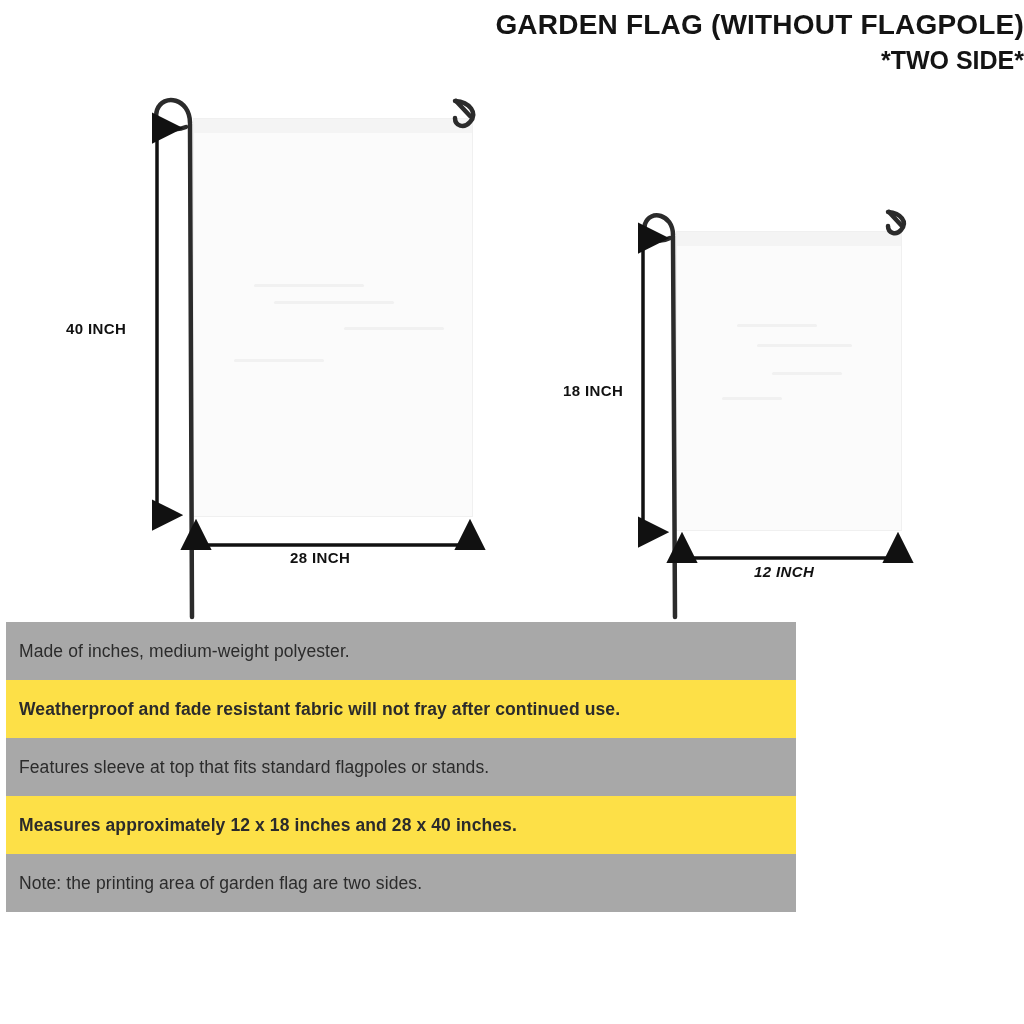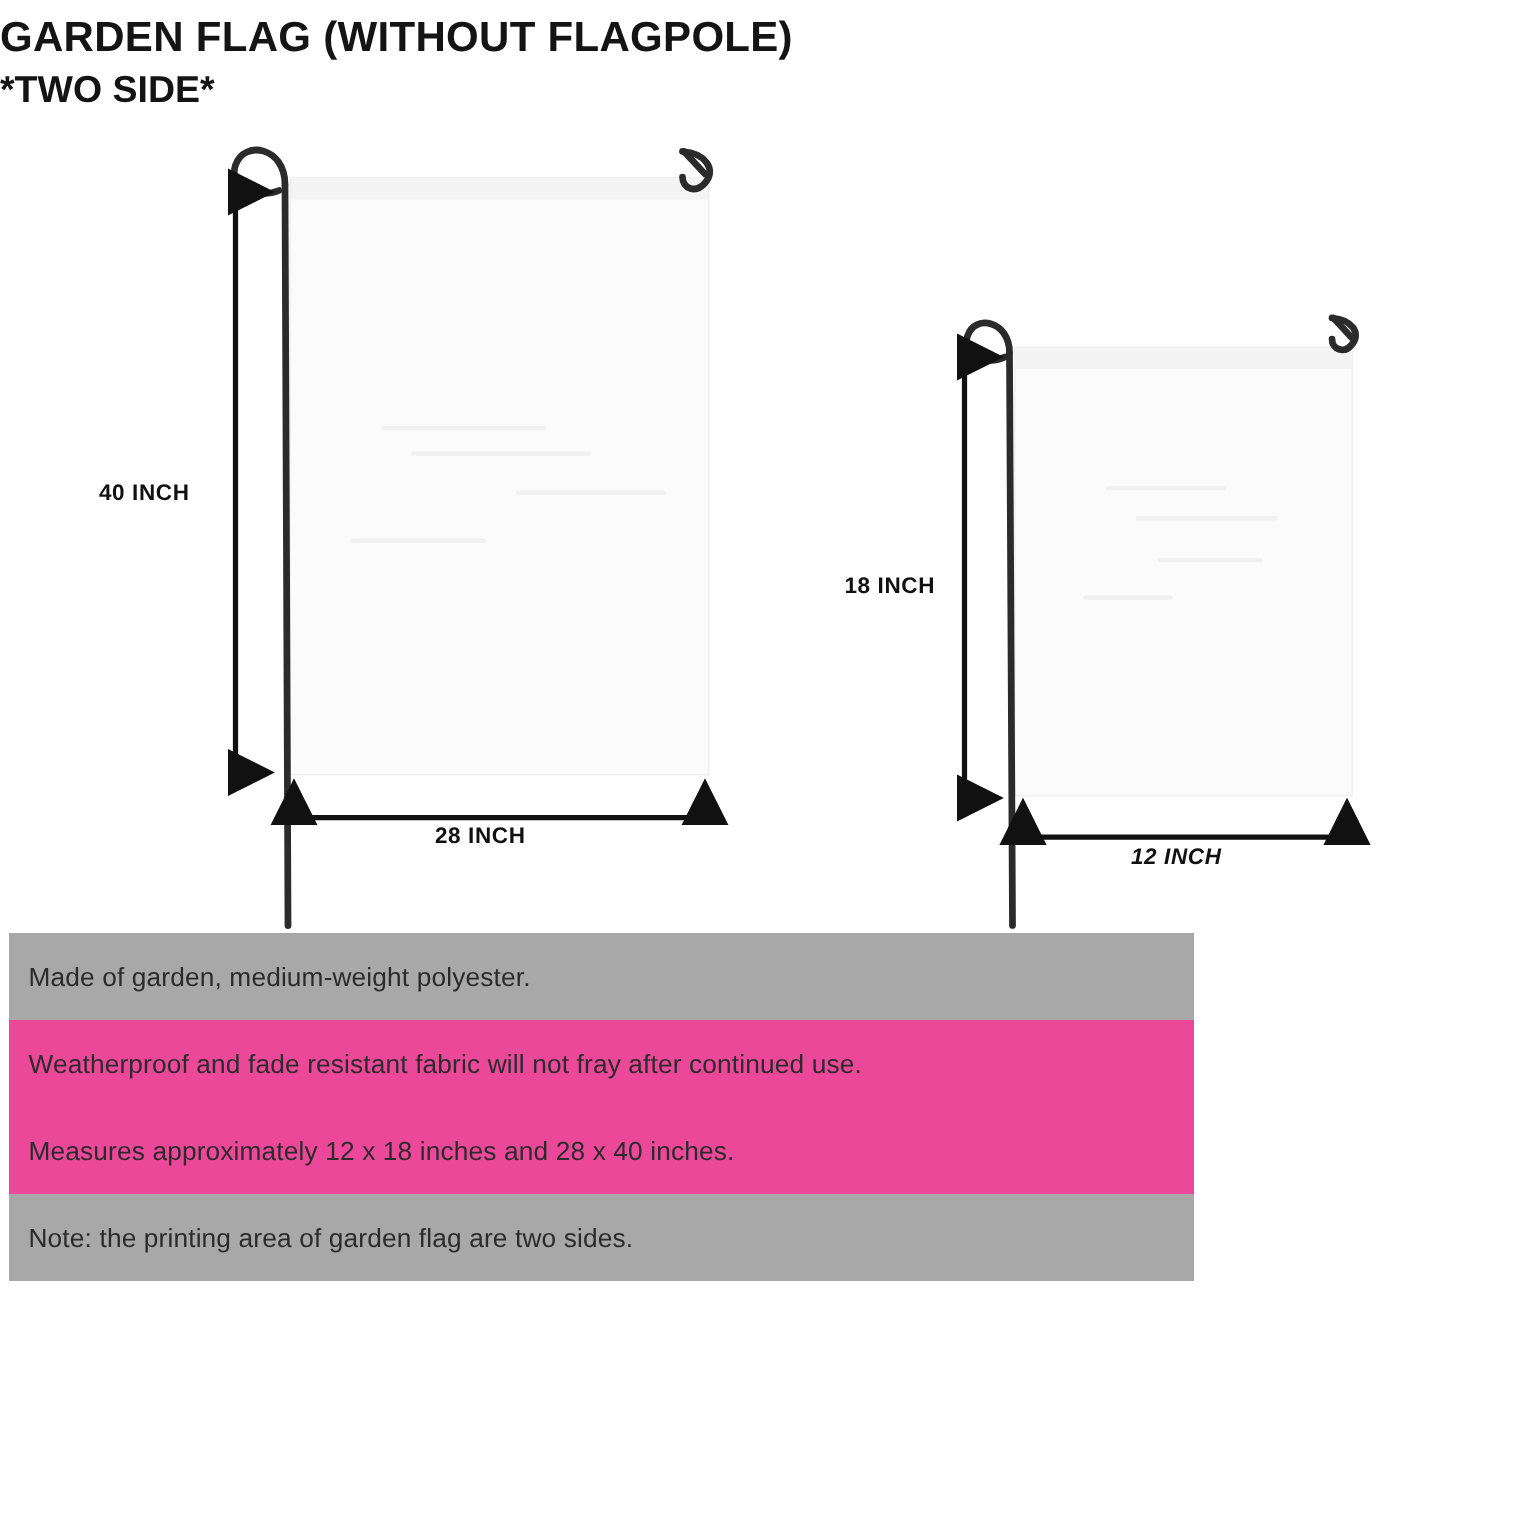--- a/index.html
+++ b/index.html
@@ -15,21 +15,21 @@
     font-family: "Liberation Sans", sans-serif;
     color: #1a1a1a;
   }
 
   
   #title-block {
     position: absolute;
     top: 6px;
     left: 0;
     width: 1024px;
-    text-align: left;
+    text-align: right;
   }
   #title-line-1 {
     font-size: 28px;
     font-weight: bold;
     letter-spacing: 0.2px;
     line-height: 38px;
     color: #141414;
   }
   #title-line-2 {
     font-size: 25px;
@@ -89,21 +89,21 @@
     height: 58px;
     display: flex;
     align-items: center;
     padding-left: 13px;
     box-sizing: border-box;
     font-size: 17.5px;
     color: #2b2b2b;
     letter-spacing: 0.1px;
   }
   .feature-row.shaded { background: #a8a8a8; }
-  .feature-row.plain  { background: #ec4899; }
+  .feature-row.plain  { background: #fde047; font-weight: bold; }
 </style>
 </head>
 <body>
 
 <div id="title-block">
   <div id="title-line-1">GARDEN FLAG (WITHOUT FLAGPOLE)</div>
   <div id="title-line-2">*TWO SIDE*</div>
 </div>
 
 <div class="flag-fabric" style="left:193px; top:118px; width:278px; height:397px;">
@@ -162,24 +162,27 @@
 </svg>
 
 <div class="dim-label" style="left:66px; top:307px;margin-top:13px;">40 INCH</div>
 <div class="dim-label" style="left:290px; top:549px;text-align:right;">28 INCH</div>
 
 <div class="dim-label" style="left:563px; top:354px;margin-top:28px;">18 INCH</div>
 <div class="dim-label" style="left:754px; top:563px;font-style:italic;">12 INCH</div>
 
 <div id="feature-table">
   <div class="feature-row shaded">
-    <span>Made of garden, medium-weight polyester.</span>
+    <span>Made of inches, medium-weight polyester.</span>
   </div>
   <div class="feature-row plain">
     <span>Weatherproof and fade resistant fabric will not fray after continued use.</span>
+  </div>
+  <div class="feature-row shaded">
+    <span>Features sleeve at top that fits standard flagpoles or stands.</span>
   </div>
   <div class="feature-row plain">
     <span>Measures approximately 12 x 18 inches and 28 x 40 inches.</span>
   </div>
   <div class="feature-row shaded">
     <span>Note: the printing area of garden flag are two sides.</span>
   </div>
 </div>
 
 </body></html>

